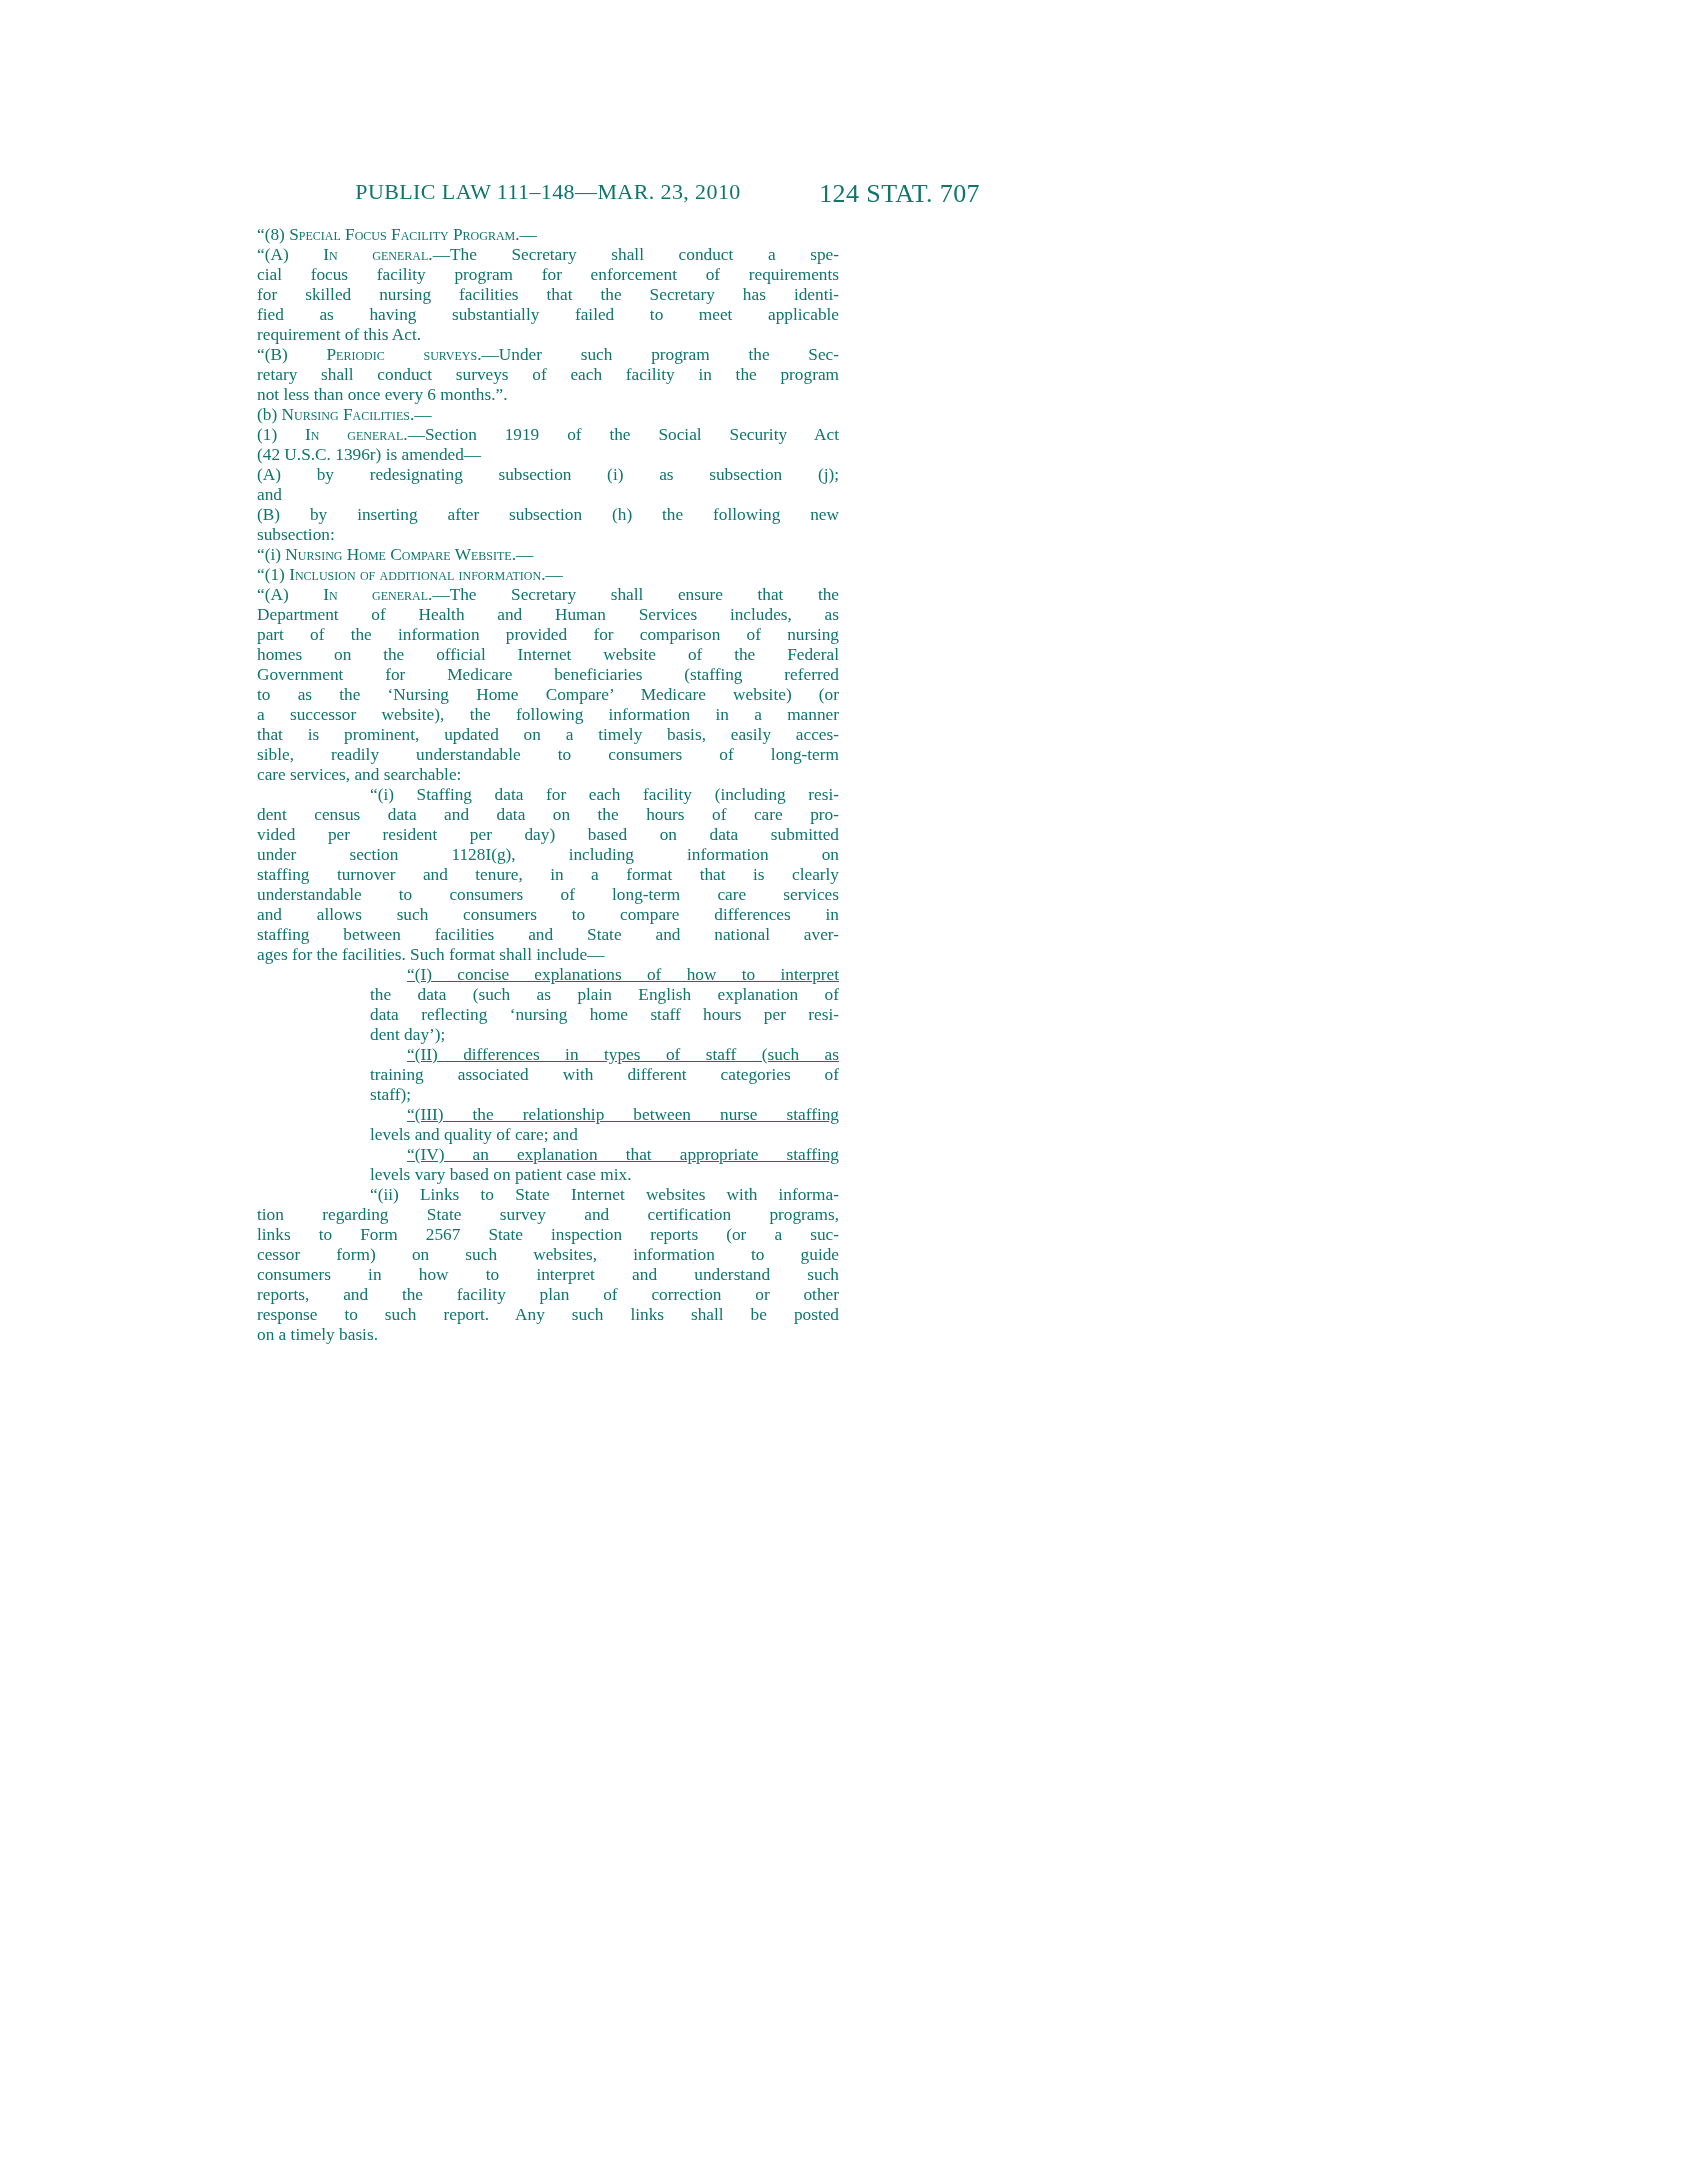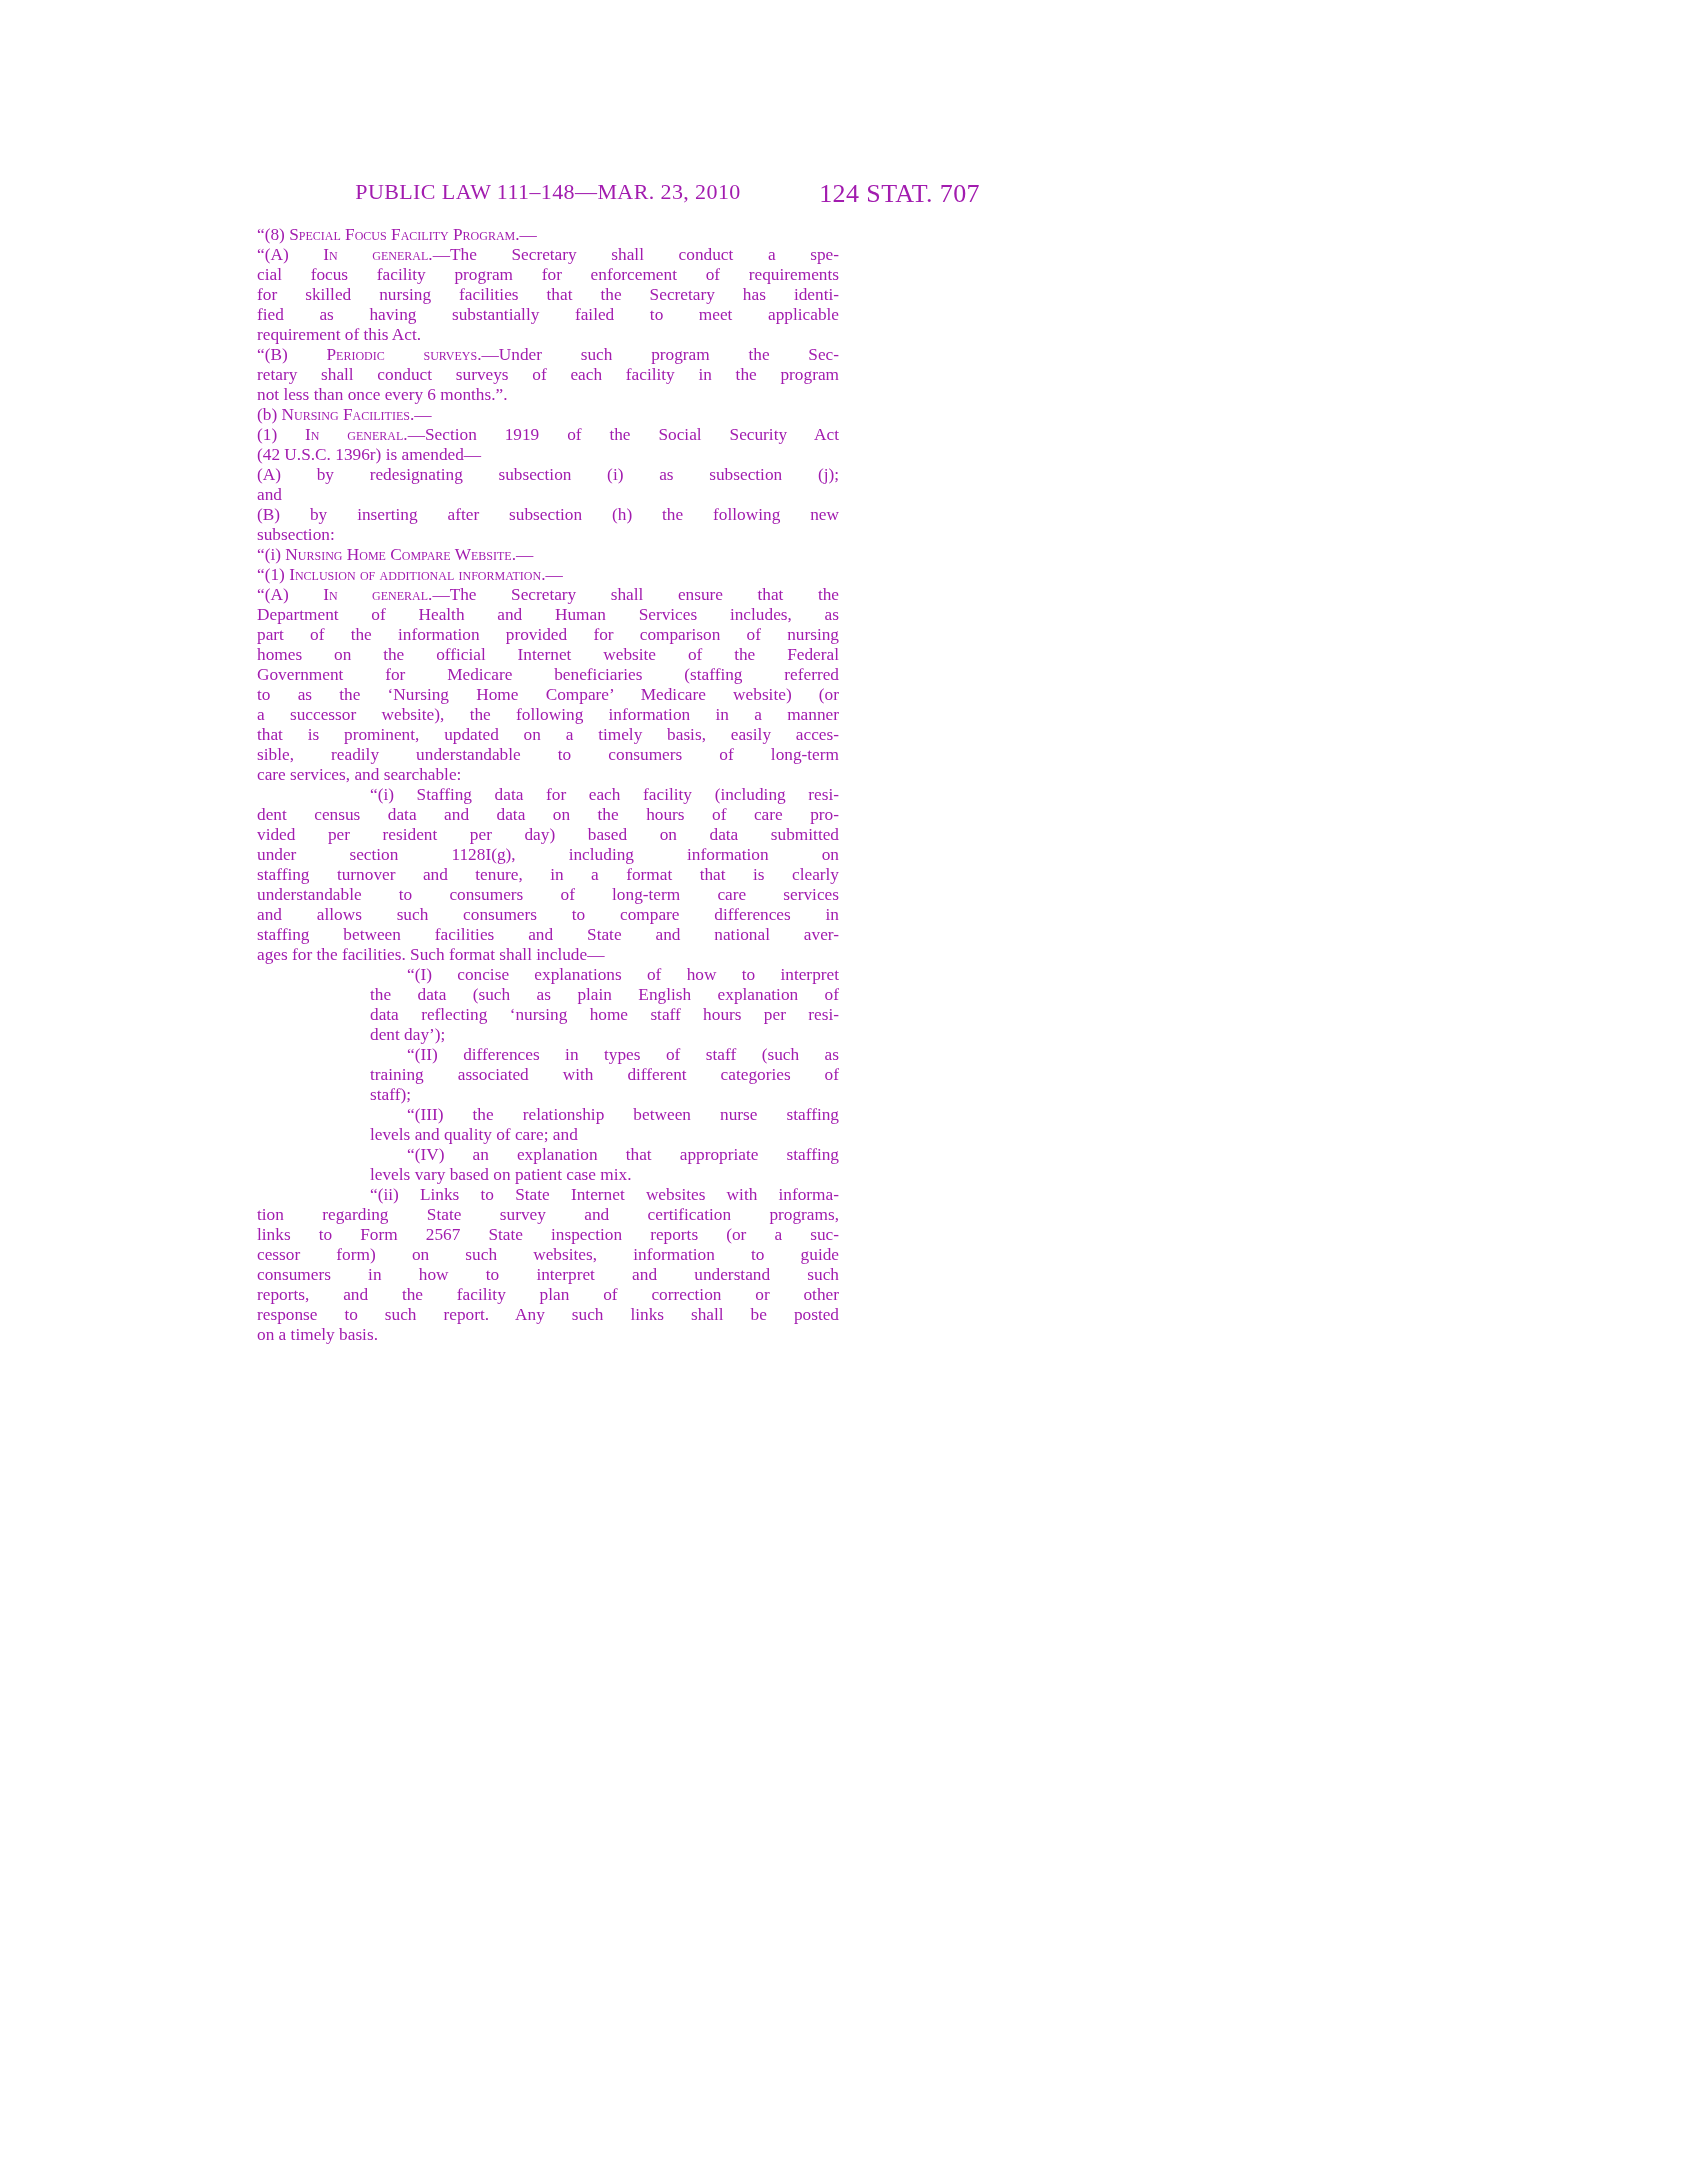--- a/index.html
+++ b/index.html
@@ -3,21 +3,21 @@
 <meta charset="utf-8">
 <style>
   * { margin: 0; padding: 0; box-sizing: border-box; }
   html, body { background: #ffffff; }
   .page {
     position: relative;
     width: 1683px;
     height: 2178px;
     background: #ffffff;
     font-family: "Liberation Serif", serif;
-    color: #a21caf;
+    color: #0f766e;
     overflow: hidden;
   }
   .running-head-title {
     position: absolute;
     top: 179px;
     left: 257px;
     width: 582px;
     text-align: center;
     font-size: 22px;
     letter-spacing: 0.4px;
@@ -39,21 +39,21 @@
     left: 257px;
     width: 582px;
     font-size: 17.3px;
   }
   .line { line-height: 20px; }
   .line.j { text-align: justify; text-align-last: justify; }
   .i0 { margin-left: 0; }
   .i1 { }
   .i2 { }
   .i3 { margin-left: 113px; }
-  .i4 { margin-left: 150px; }
+  .i4 { margin-left: 150px; text-decoration: underline; }
   .sc { font-variant: small-caps; }
 </style>
 </head>
 <body>
 
 <div class="page">
   <div class="running-head-title">PUBLIC LAW 111–148—MAR. 23, 2010</div>
   <div class="running-head-page">124 STAT. 707</div>
   <div class="statute-text">
       <div class="line i1"><span>“(8) </span><span class="sc">Special Focus Facility Program</span><span>.—</span></div>

